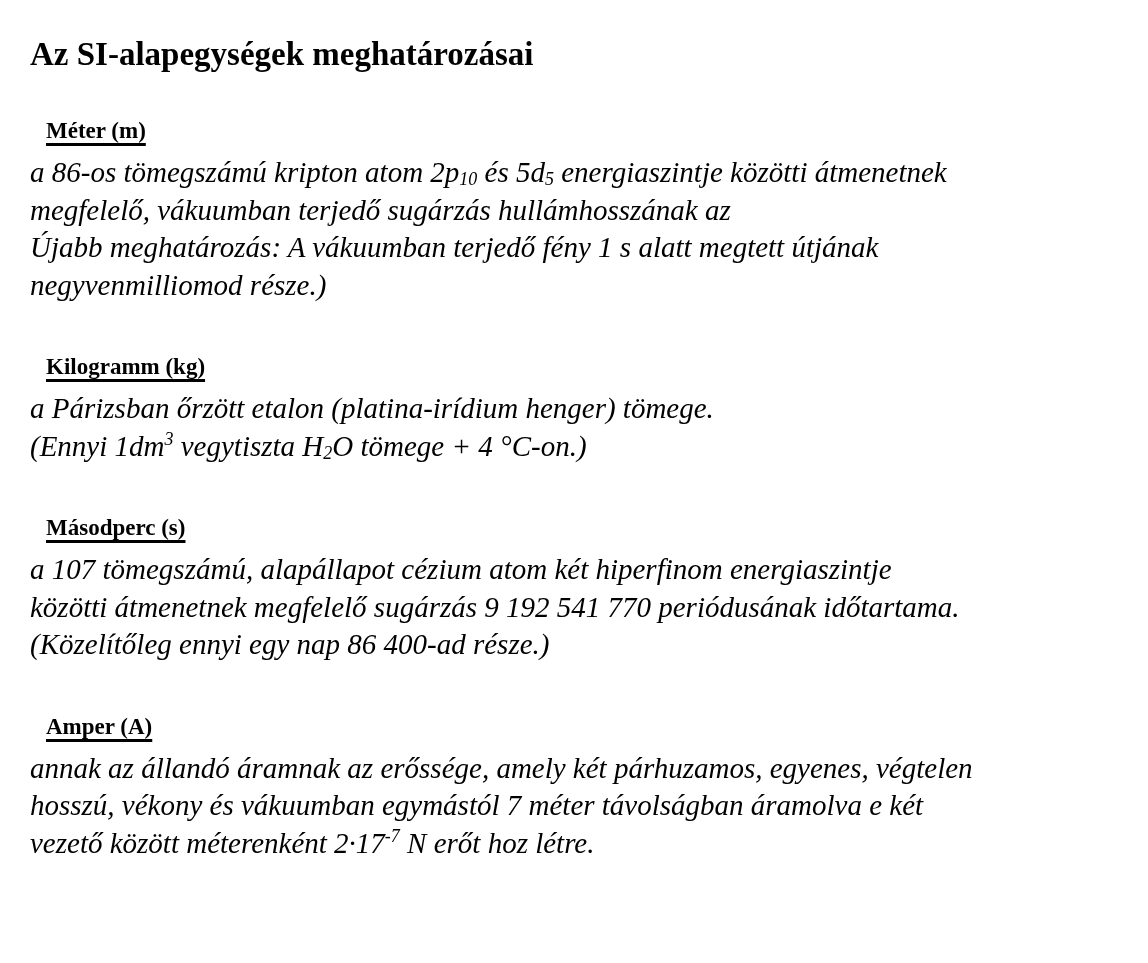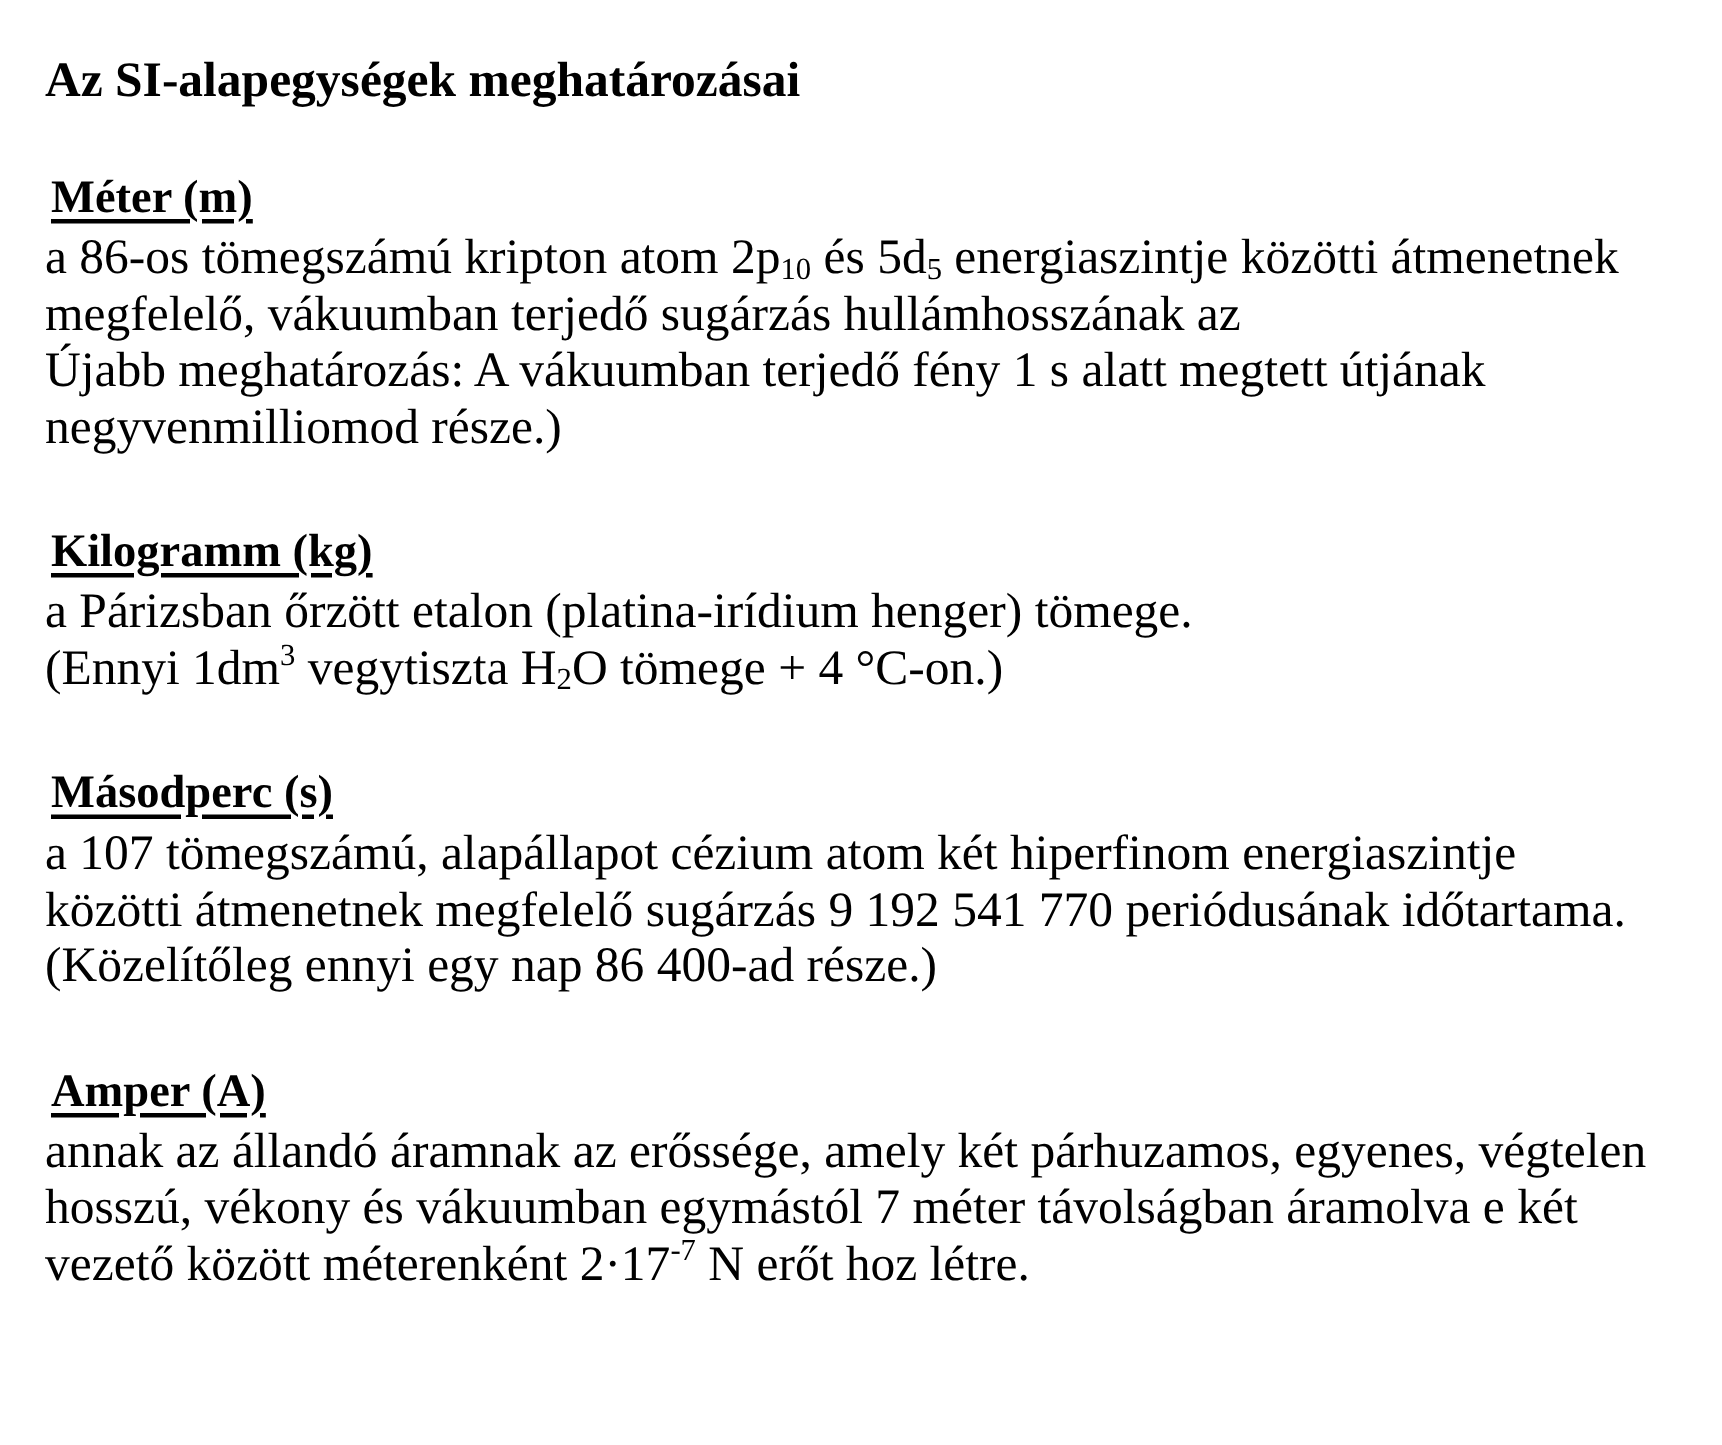--- a/index.html
+++ b/index.html
@@ -26,33 +26,34 @@
     margin: 4px 0 0 0;
     line-height: 40px;
   }
   #sections {
     margin-top: 38px;
   }
   section.unit-section + section.unit-section {
     margin-top: 44px;
   }
   h2.unit-heading {
-    font-size: 31px;
+    font-size: 23px;
     font-weight: 700;
-    margin: 0 0 4px 4px;
+    margin: 0 0 4px 16px;
     line-height: 38px;
     text-decoration: underline;
     text-decoration-thickness: 3px;
     text-underline-offset: 5px;
   }
   p.def-line {
-    font-size: 33px;
+    font-size: 29px;
     line-height: 37.5px;
     margin: 0;
     white-space: nowrap;
+    font-style: italic;
   }
   p.def-line sub {
     font-size: 0.62em;
     line-height: 0;
     vertical-align: baseline;
     position: relative;
     top: 0.18em;
   }
   p.def-line sup {
     font-size: 0.62em;

